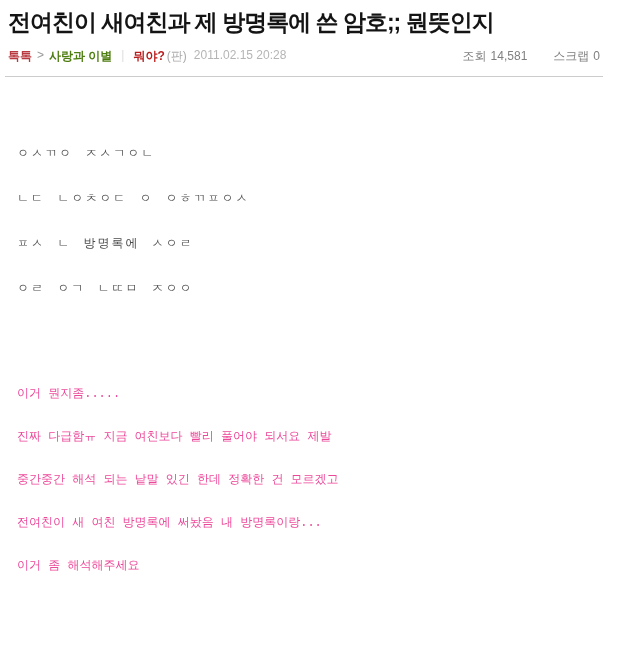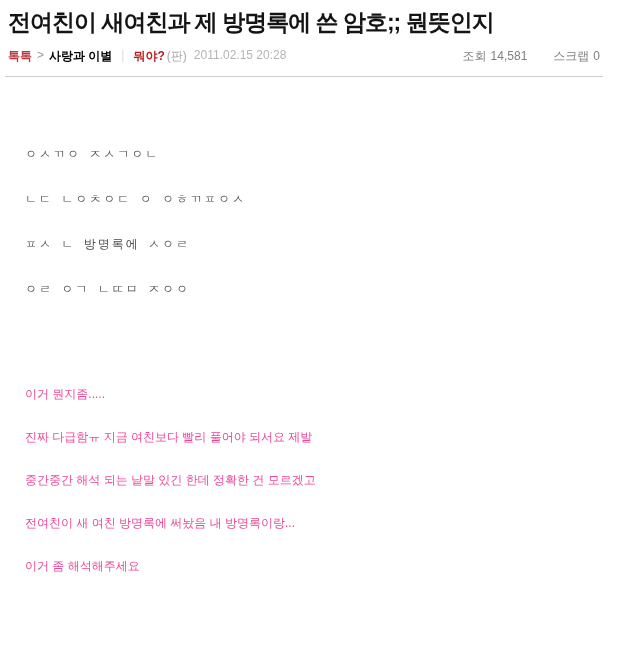--- a/index.html
+++ b/index.html
@@ -24,38 +24,38 @@
   }
   .meta-row {
     margin-top: 10px;
     display: flex;
     align-items: flex-start;
     font-size: 12px;
     height: 16px;
   }
   .crumb-board { color: #b8393f; font-weight: bold; cursor: pointer; }
   .crumb-sep { color: #999999; margin: 0 5px; }
-  .crumb-category { color: #000000; font-weight: bold; cursor: pointer; }
+  .crumb-category { color: #4d7c0f; font-weight: bold; cursor: pointer; }
   .meta-divider { color: #dddddd; margin: 0 9px; }
   .author-name { color: #b91c1c; font-weight: bold; cursor: pointer; }
   .author-suffix { color: #aaaaaa; margin-left: 2px; }
   .post-date { color: #b5b5b5; margin-left: 7px; }
   .meta-spacer { flex: 1; }
   .stat { color: #7f7f7f; }
   .stat + .stat { margin-left: 26px; }
   .stat .stat-value { margin-left: 4px; }
 
   .header-rule {
     border: none;
     border-top: 1px solid #cccccc;
     margin: 12px 5px 0 5px;
   }
 
   
-  .post-content { padding: 70px 10px 0 25px; font-size: 12px; color: #3f3f3f; }
+  .post-content { padding: 70px 10px 0 17px; font-size: 12px; color: #3f3f3f; font-family: Liberation Mono, monospace; }
   .cipher-block p {
     line-height: 15px;
     margin-bottom: 30px;
     letter-spacing: 2px;
     word-spacing: 3px;
     color: #4a4a4a;
   }
   .body-block { margin-top: 90px; }
   .body-block p {
     line-height: 15px;

